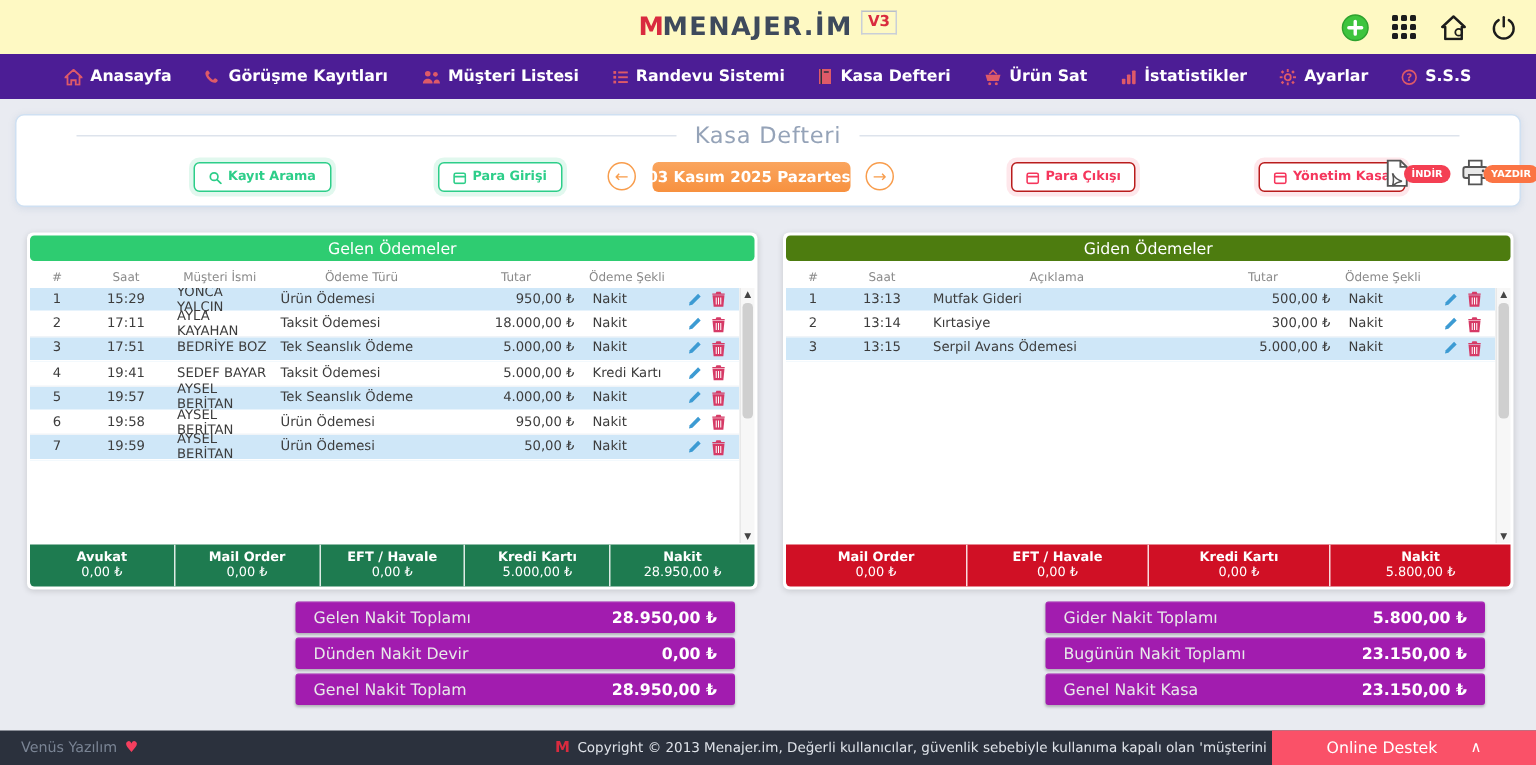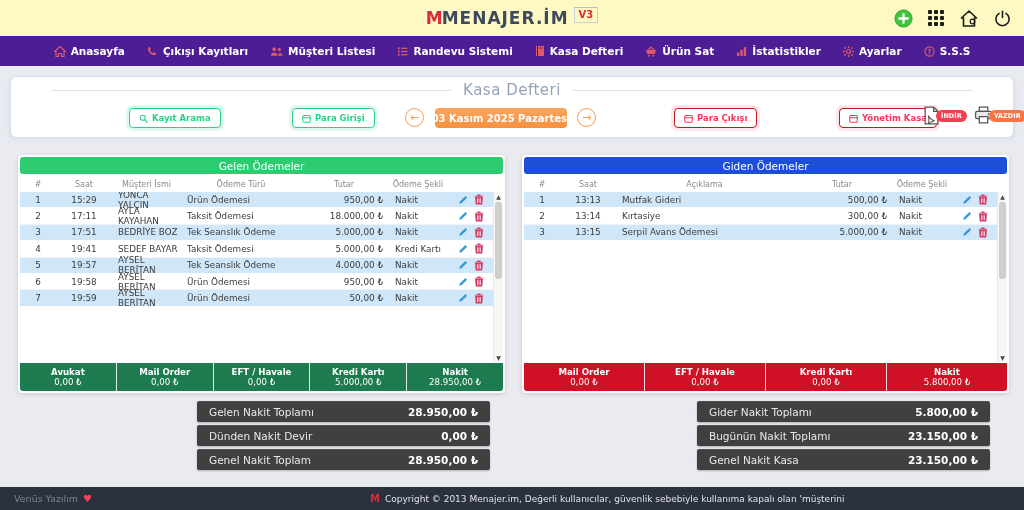--- a/index.html
+++ b/index.html
@@ -32,21 +32,21 @@
   .arrow-circle{position:absolute;top:2px;width:19px;height:19px;border-radius:50%;border:1.5px solid #f89d4d;color:#f89d4d;display:flex;align-items:center;justify-content:center;font-size:11px;cursor:pointer;background:#fff;box-sizing:border-box;}
   .export{position:absolute;top:0;display:flex;align-items:center;cursor:pointer;}
   .badge{font-size:6.5px;font-weight:bold;color:#fff;border-radius:7px;padding:2px 5px;margin-left:-4px;margin-top:1px;}
   .badge-red{background:#f43f53;}
   .badge-orange{background:#fb7444;}
 
   
   .card{position:absolute;top:155px;width:487px;height:238px;background:#fff;border-radius:4px;box-shadow:0 1px 4px rgba(0,0,0,.15);}
   .card.L{left:18px;} .card.R{left:522px;}
   .band{position:absolute;top:2px;left:2px;right:2px;height:17px;border-radius:3px;color:#fff;font-size:10.5px;display:flex;align-items:center;justify-content:center;}
-  .band-green{background:#2ecc71;} .band-red{background:#1d4ed8;}
+  .band-green{background:#2ecc71;} .band-red{background:#4d7c0f;}
   .thead{position:absolute;top:22px;left:2px;right:12px;height:15px;display:flex;align-items:center;font-size:8px;color:#8a8a8a;}
   .tbody{position:absolute;top:37px;left:2px;right:12px;bottom:31px;overflow:hidden;}
   .trow{display:flex;align-items:center;height:15.4px;font-size:8.8px;color:#3c3c3c;border-bottom:1px solid #f0f4f8;}
   .trow.alt{background:#cfe7f8;border-bottom-color:#fff;}
   .hc{text-align:center;}
   .c0{width:36px;text-align:center;} .c1{width:56px;text-align:center;}
   .c2{flex:1;padding-left:6px;box-sizing:border-box;text-align:left;}
   .L .c3{width:120px;padding-left:6px;box-sizing:border-box;text-align:left;}
   .L .c4{width:86px;text-align:right;padding-right:4px;box-sizing:border-box;}
   .L .c5{width:62px;padding-left:8px;box-sizing:border-box;text-align:left;}
@@ -62,21 +62,21 @@
   .scrolltrack .thumb{position:absolute;left:1px;right:1px;top:10px;height:45%;background:#cfcfcf;border-radius:3px;cursor:pointer;}
   .strip{position:absolute;left:2px;right:2px;bottom:2px;height:28px;display:flex;border-radius:0 0 3px 3px;overflow:hidden;}
   .strip-green{background:#1e7b50;} .strip-red{background:#d01025;}
   .scell{flex:1;display:flex;flex-direction:column;align-items:center;justify-content:center;color:#fff;border-left:1px solid rgba(255,255,255,.85);}
   .scell:first-child{border-left:none;}
   .scell .sl{font-size:8.6px;font-weight:bold;} .scell .sv{font-size:8.6px;}
 
   
   .bars{position:absolute;top:401px;width:293px;}
   .bars.BL{left:197px;} .bars.BR{left:697px;}
-  .bar{height:21px;margin-bottom:3px;background:#404040;border-radius:2px;display:flex;align-items:center;justify-content:space-between;padding:0 12px;box-shadow:inset 0 1px 0 rgba(255,255,255,.09),0 1px 2px rgba(0,0,0,.25);}
+  .bar{height:21px;margin-bottom:3px;background:#a21caf;border-radius:2px;display:flex;align-items:center;justify-content:space-between;padding:0 12px;box-shadow:inset 0 1px 0 rgba(255,255,255,.09),0 1px 2px rgba(0,0,0,.25);}
   .bar .bl{color:#e8e9ea;font-size:10.5px;} .bar .bv{color:#fff;font-size:10.5px;font-weight:bold;}
 
   
   .footer{position:absolute;left:0;right:0;bottom:0;height:23px;background:#2b313d;display:flex;align-items:center;}
   .f-left{position:absolute;left:14px;font-size:9.5px;color:#7a8494;display:flex;align-items:center;gap:5px;}
   .f-left .heart{color:#f43f5e;font-size:10px;}
   .f-center{position:absolute;left:370px;right:180px;font-size:9px;color:#dfe3e9;white-space:nowrap;overflow:hidden;display:flex;align-items:center;gap:5px;}
   .f-center .mlogo{color:#d92b3f;font-weight:bold;font-size:10px;}
   .f-support{position:absolute;right:0;top:0;bottom:0;width:176px;background:#fa5168;color:#fff;font-size:10.5px;display:flex;align-items:center;justify-content:center;gap:22px;cursor:pointer;}
   .f-support .chev{font-size:10px;}
@@ -137,21 +137,21 @@
           </svg>
         </span>
         <span>Anasayfa</span>
       </div>
       <div class="nav-item">
         <span class="nicon">
           <svg width="11" height="11" viewBox="0 0 12 12">
             <path d="M2.7 1c.4 0 1.6 1.6 1.5 2-.1.4-1 .9-1 1.3 0 .9 2.6 3.5 3.5 3.5.4 0 .9-.9 1.3-1 .4-.1 2 1.1 2 1.5 0 .8-1.2 1.7-2.2 1.7C5 10 1 6 1 3.2 1 2.2 1.9 1 2.7 1z" fill="currentColor"></path>
           </svg>
         </span>
-        <span>Çıkışı Kayıtları</span>
+        <span>Görüşme Kayıtları</span>
       </div>
       <div class="nav-item">
         <span class="nicon">
           <svg width="13" height="11" viewBox="0 0 14 11">
             <circle cx="4.5" cy="3" r="2" fill="currentColor"></circle>
             <circle cx="10" cy="3.4" r="1.7" fill="currentColor"></circle>
             <path d="M1 10c0-2.2 1.6-3.4 3.5-3.4S8 7.8 8 10z" fill="currentColor"></path>
             <path d="M8.6 10c.1-1.7 1-2.8 2.5-2.8 1.1 0 2 .9 2.2 2.8z" fill="currentColor"></path>
           </svg>
         </span>
@@ -629,15 +629,19 @@
 
   <div class="footer">
     <div class="f-left">
       <span>Venüs Yazılım</span>
       <span class="heart">♥</span>
     </div>
     <div class="f-center">
       <span class="mlogo">M</span>
       <span>Copyright © 2013 Menajer.im, Değerli kullanıcılar, güvenlik sebebiyle kullanıma kapalı olan 'müşterinin belirlenen hizmetten randevusu varken aynı hizmetten</span>
     </div>
+    <div class="f-support">
+      <span>Online Destek</span>
+      <span class="chev">∧</span>
+    </div>
   </div>
 
 </div>
 
 </body></html>

